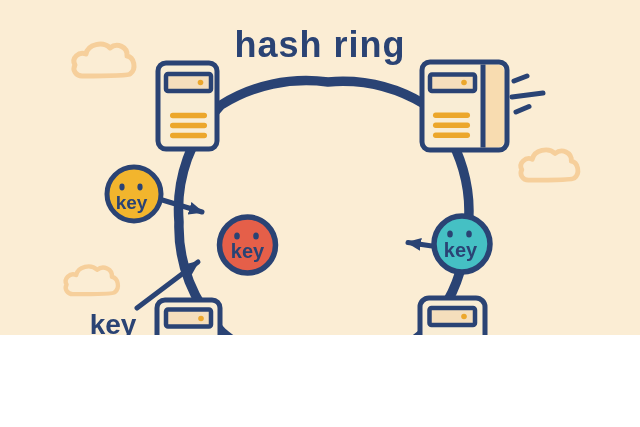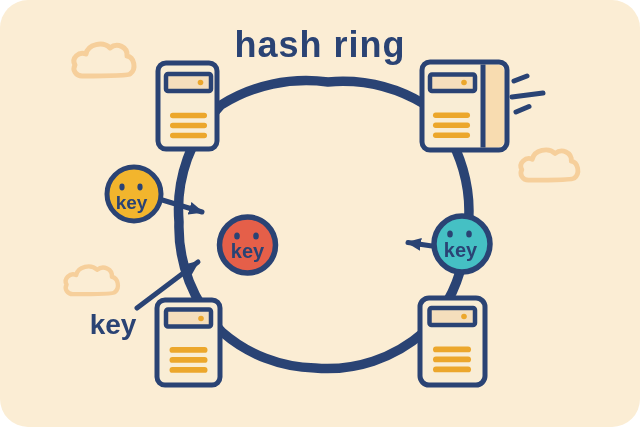--- a/index.html
+++ b/index.html
@@ -1,19 +1,18 @@
 <!DOCTYPE html>
 <html><head>
 <meta charset="utf-8">
 <style>
   html,body{margin:0;padding:0;background:#fff;}
   .stage{
-    width:640px;height:427px;position:relative;overflow:hidden;
+    width:640px;height:335px;position:relative;overflow:hidden;
     font-family:"Liberation Sans", sans-serif;
-    border-radius:28px;
   }
   svg{display:block;}
   text{font-family:"Liberation Sans", sans-serif;font-weight:700;}
   .title-text{font-size:36px;letter-spacing:1px;}
   .key-note{font-size:28px;}
   .key-sm{font-size:19px;}
   .key-md{font-size:20px;}
   .navy{fill:#2A4374;}
   .navy-stroke{stroke:#2A4374;}
   .orange{fill:#ECA72C;}

